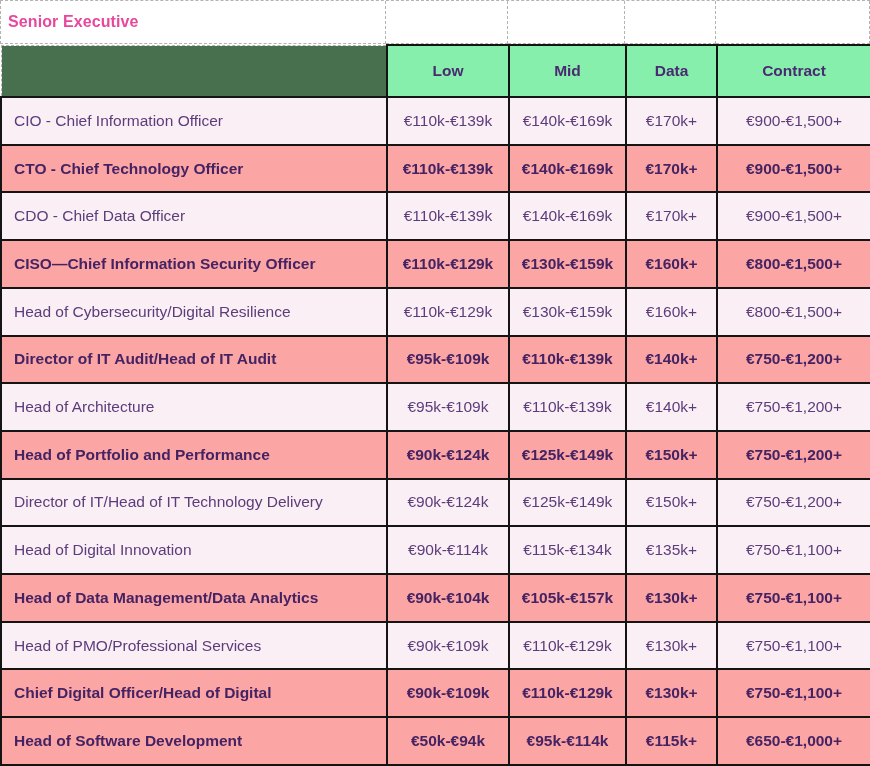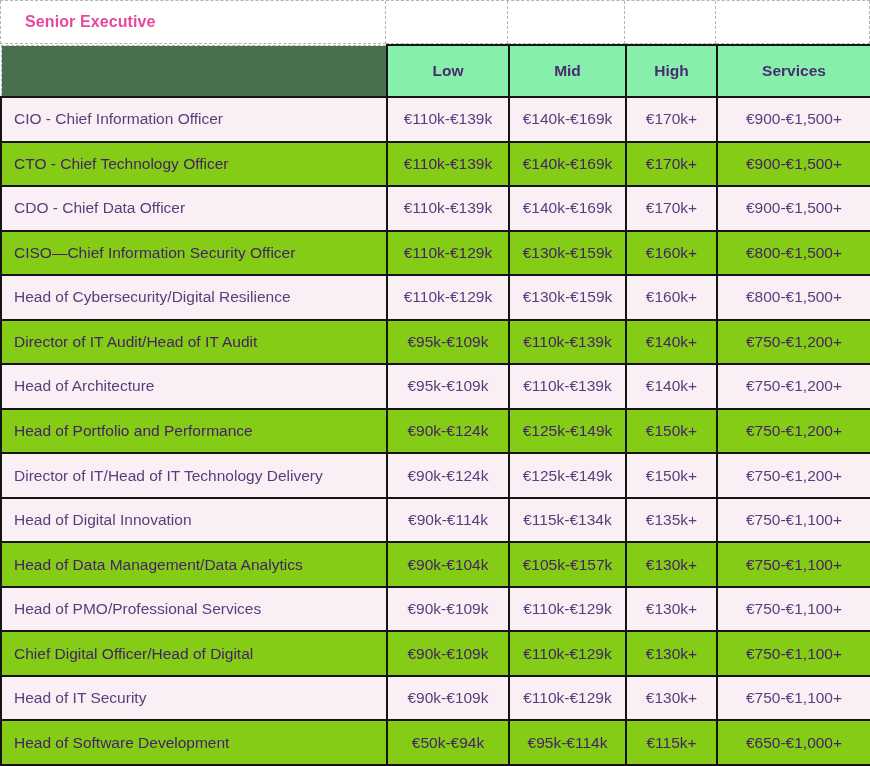--- a/index.html
+++ b/index.html
@@ -10,21 +10,21 @@
 
   
   .title-row {
     display:grid; grid-template-columns:386px 122px 117px 91px 154px;
     height:44px; box-sizing:border-box; border-top:1px dashed #b3b3b3;
   }
   .t-cell {
     box-sizing:border-box; border-right:1px dashed #b3b3b3;
     border-bottom:1px dashed #b3b3b3; display:flex; align-items:center;
   }
-  .t-cell.first { border-left:1px dashed #b3b3b3; padding-left:24px; }
+  .t-cell.first { border-left:1px dashed #b3b3b3; padding-left:7px; }
   .sheet-title { color:#e7489c; font-weight:700; font-size:16px; letter-spacing:0.1px; }
 
   
   table.salary {
     width:870px; height:722px; border-collapse:collapse; table-layout:fixed;
   }
   th, td { box-sizing:border-box; font-size:15.5px; overflow:hidden; white-space:nowrap; }
   thead tr { height:52px; }
   thead th {
     background:#86efac; color:#4a2a70; font-weight:700; text-align:center;
@@ -32,21 +32,21 @@
   }
   thead th.corner {
     background:#48704f;
     border-top:1px dashed #b3b3b3; border-left:1px dashed #b3b3b3;
     border-right:2px solid #141414; border-bottom:2px solid #141414;
   }
   tbody td { border:2px solid #141414; }
   tbody td.role { text-align:left; padding-left:12px; }
   tbody td.val  { text-align:center; }
   tr.pink  td { background:#faeff5; color:#5c3c7b; font-weight:400; }
-  tr.green td { background:#84cc16; color:#452362; font-weight:400; }
+  tr.green td { background:#fca5a5; color:#452362; font-weight:700; }
 </style>
 </head>
 <body>
 
 <div class="sheet">
 
   <div class="title-row">
     <div class="t-cell first">
       <span class="sheet-title">Senior Executive</span>
     </div>
@@ -62,22 +62,22 @@
         <col style="width:122px">
         <col style="width:117px">
       <col style="width:91px">
         <col style="width:154px">
     </colgroup>
     <thead>
       <tr>
         <th class="corner"></th>
         <th>Low</th>
         <th>Mid</th>
-        <th>High</th>
-        <th>Services</th>
+        <th>Data</th>
+        <th>Contract</th>
       </tr>
     </thead>
     <tbody id="tbody">
         <tr class="pink">
     <td class="role">CIO - Chief Information Officer</td>
     <td class="val">€110k-€139k</td>
     <td class="val">€140k-€169k</td>
     <td class="val">€170k+</td>
     <td class="val">€900-€1,500+</td>
   </tr>
@@ -158,27 +158,20 @@
     <td class="val">€130k+</td>
     <td class="val">€750-€1,100+</td>
   </tr>
         <tr class="green">
     <td class="role">Chief Digital Officer/Head of Digital</td>
     <td class="val">€90k-€109k</td>
     <td class="val">€110k-€129k</td>
     <td class="val">€130k+</td>
     <td class="val">€750-€1,100+</td>
   </tr>
-        <tr class="pink">
-    <td class="role">Head of IT Security</td>
-    <td class="val">€90k-€109k</td>
-    <td class="val">€110k-€129k</td>
-    <td class="val">€130k+</td>
-    <td class="val">€750-€1,100+</td>
-  </tr>
         <tr class="green">
     <td class="role">Head of Software Development</td>
     <td class="val">€50k-€94k</td>
     <td class="val">€95k-€114k</td>
     <td class="val">€115k+</td>
     <td class="val">€650-€1,000+</td>
   </tr>
       </tbody>
   </table>
 

